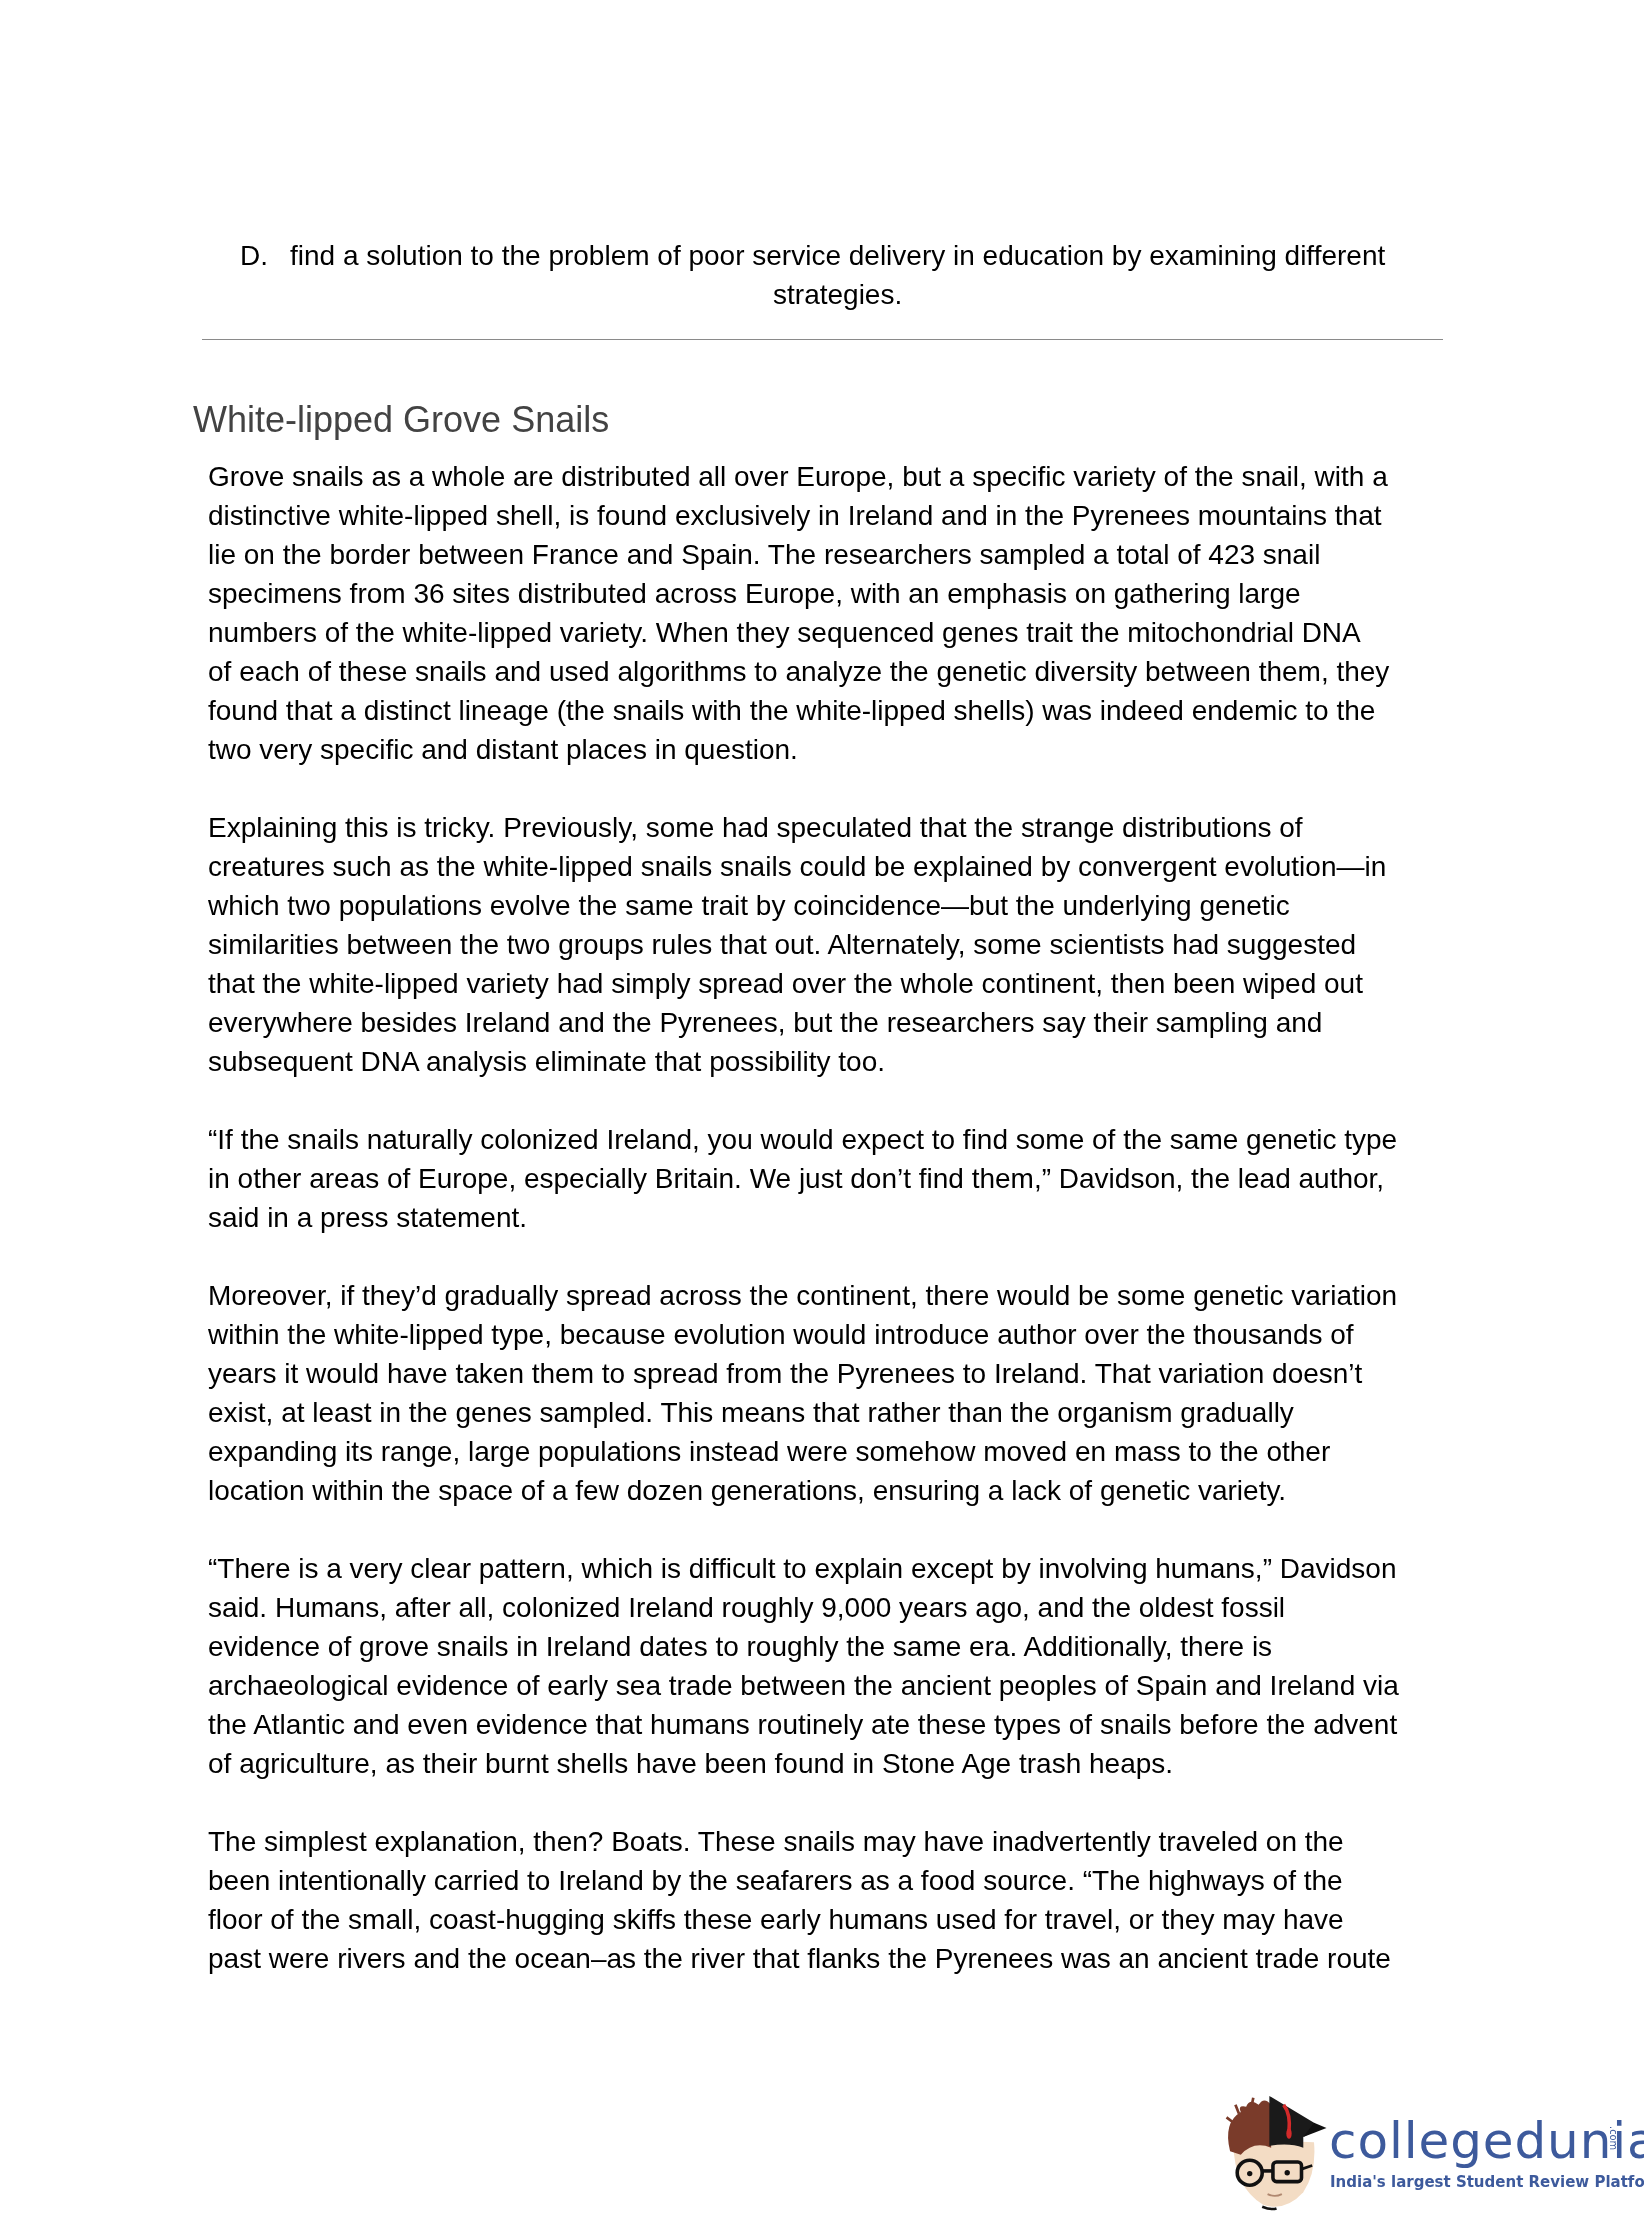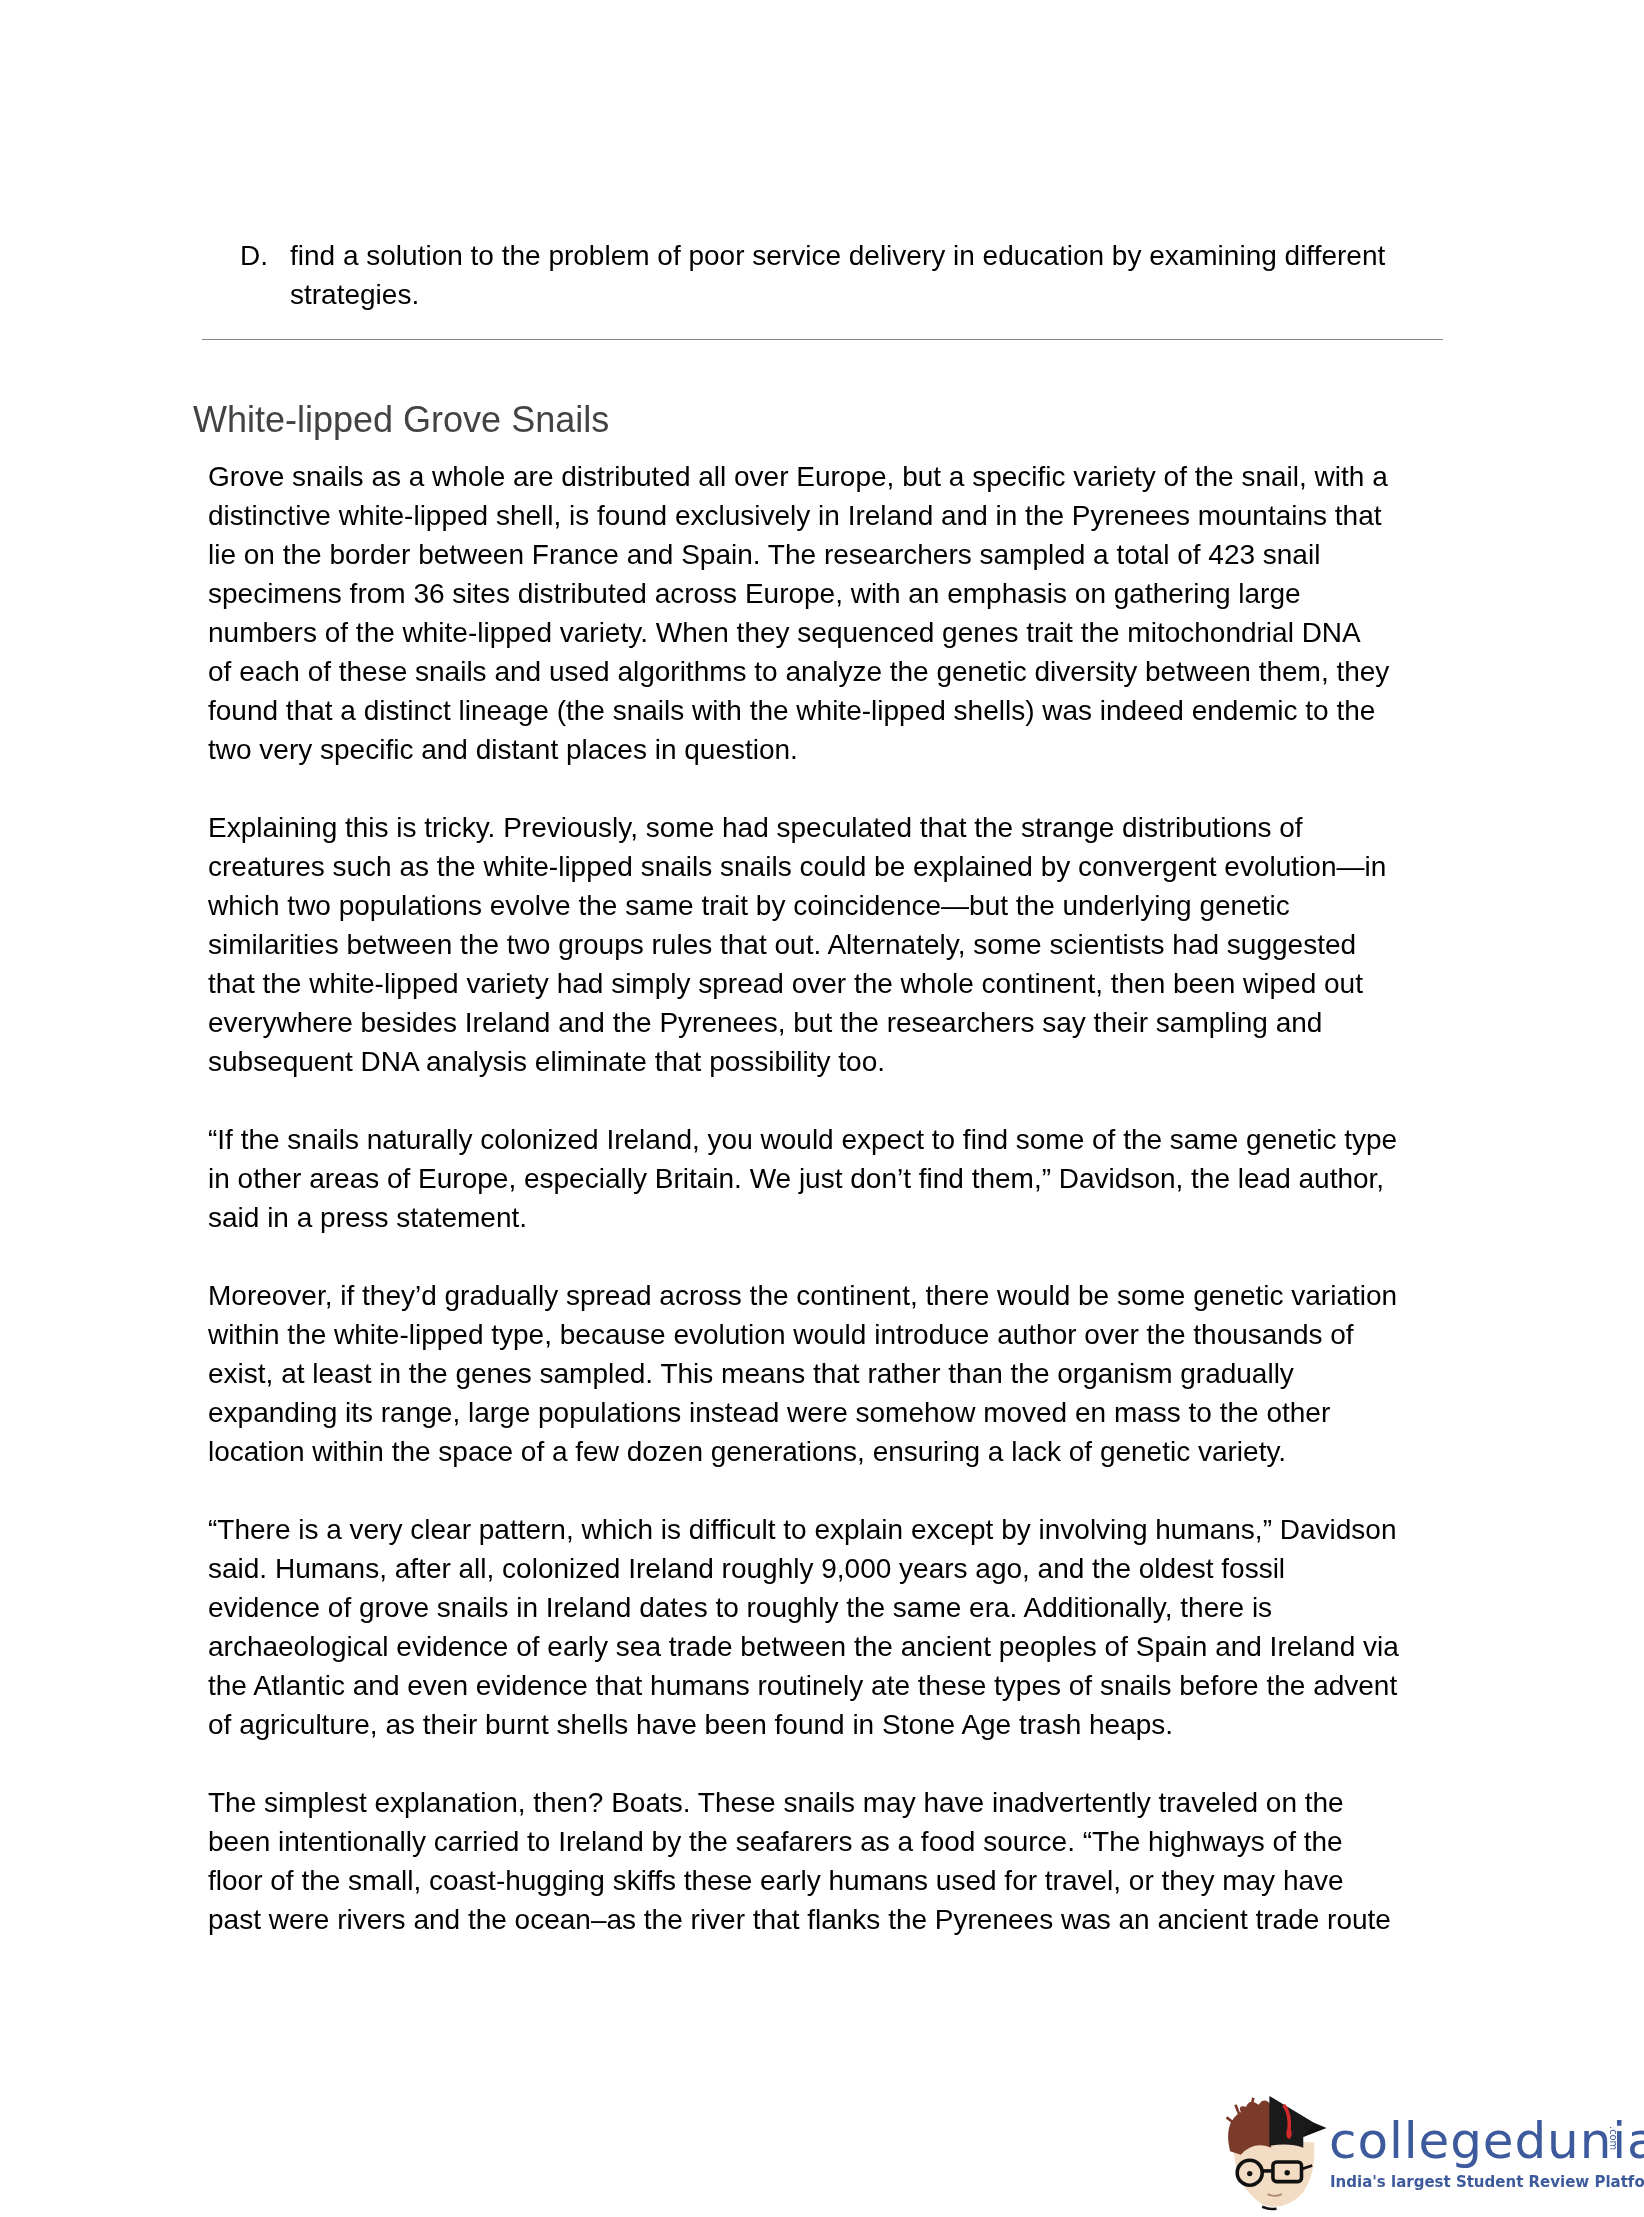--- a/index.html
+++ b/index.html
@@ -33,21 +33,21 @@
     position: absolute;
     left: 0;
     top: 0;
   }
   .option .text {
     position: absolute;
     left: 50px;
     top: 0;
     white-space: nowrap;
   }
-  .option .line { display: block; }
+  .option .line { display: block; text-align: center; }
   .divider {
     position: absolute;
     left: 202px;
     top: 339px;
     width: 1241px;
     height: 0;
     border-top: 1.8px solid #8a8a8a;
   }
   .heading {
     position: absolute;
@@ -167,20 +167,21 @@
 
     <p class="para">
       <span class="line">“If the snails naturally colonized Ireland, you would expect to find some of the same genetic type</span>
       <span class="line">in other areas of Europe, especially Britain. We just don’t find them,” Davidson, the lead author,</span>
       <span class="line">said in a press statement.</span>
     </p>
 
     <p class="para">
       <span class="line">Moreover, if they’d gradually spread across the continent, there would be some genetic variation</span>
       <span class="line">within the white-lipped type, because evolution would introduce author over the thousands of</span>
+      <span class="line">years it would have taken them to spread from the Pyrenees to Ireland. That variation doesn’t</span>
       <span class="line">exist, at least in the genes sampled. This means that rather than the organism gradually</span>
       <span class="line">expanding its range, large populations instead were somehow moved en mass to the other</span>
       <span class="line">location within the space of a few dozen generations, ensuring a lack of genetic variety.</span>
     </p>
 
     <p class="para">
       <span class="line">“There is a very clear pattern, which is difficult to explain except by involving humans,” Davidson</span>
       <span class="line">said. Humans, after all, colonized Ireland roughly 9,000 years ago, and the oldest fossil</span>
       <span class="line">evidence of grove snails in Ireland dates to roughly the same era. Additionally, there is</span>
       <span class="line">archaeological evidence of early sea trade between the ancient peoples of Spain and Ireland via</span>

